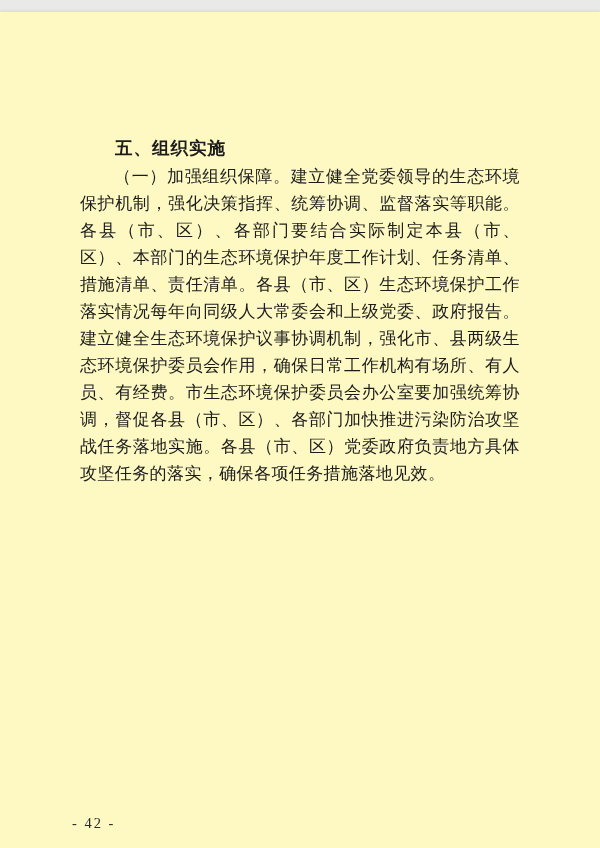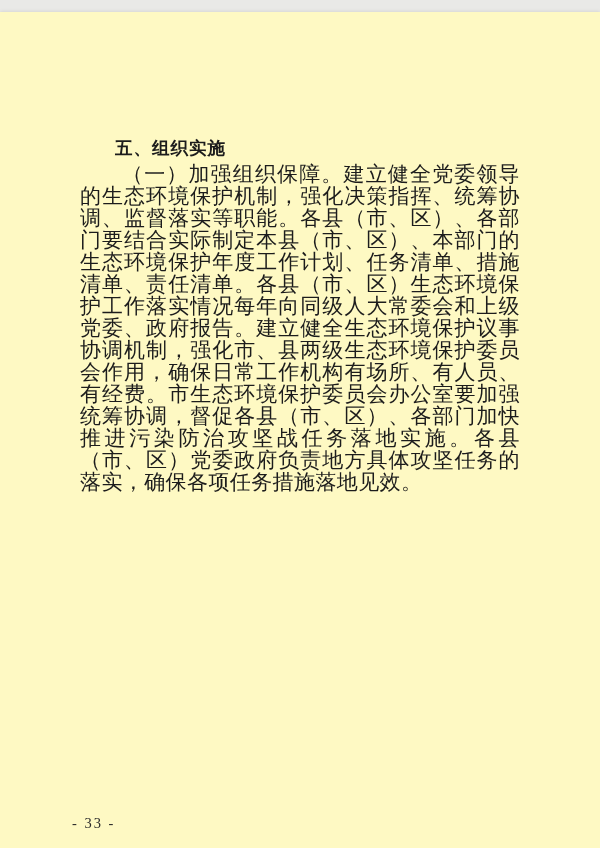--- a/index.html
+++ b/index.html
@@ -27,22 +27,22 @@
   .section-title {
     margin: 0;
     font-size: 17.5px;
     font-weight: bold;
     line-height: 30px;
     text-indent: 2em;
     letter-spacing: 1px;
   }
   .para {
     margin: 0;
-    font-size: 21px;
-    line-height: 22px;
+    font-size: 17px;
+    line-height: 27px;
     text-align: justify;
     text-indent: 2em;
     letter-spacing: 0.4px;
     word-break: break-all;
   }
   .page-number {
     position: absolute;
     left: 72px;
     bottom: 28px;
     font-size: 14.5px;
@@ -51,14 +51,14 @@
   }
 </style>
 </head>
 <body>
 
 <div class="page">
   <div class="content">
     <h2 class="section-title">五、组织实施</h2>
     <p class="para">（一）加强组织保障。建立健全党委领导的生态环境保护机制，强化决策指挥、统筹协调、监督落实等职能。各县（市、区）、各部门要结合实际制定本县（市、区）、本部门的生态环境保护年度工作计划、任务清单、措施清单、责任清单。各县（市、区）生态环境保护工作落实情况每年向同级人大常委会和上级党委、政府报告。建立健全生态环境保护议事协调机制，强化市、县两级生态环境保护委员会作用，确保日常工作机构有场所、有人员、有经费。市生态环境保护委员会办公室要加强统筹协调，督促各县（市、区）、各部门加快推进污染防治攻坚战任务落地实施。各县（市、区）党委政府负责地方具体攻坚任务的落实，确保各项任务措施落地见效。</p>
   </div>
-  <div class="page-number">- 33 -</div>
+  <div class="page-number">- 42 -</div>
 </div>
 
 </body></html>

